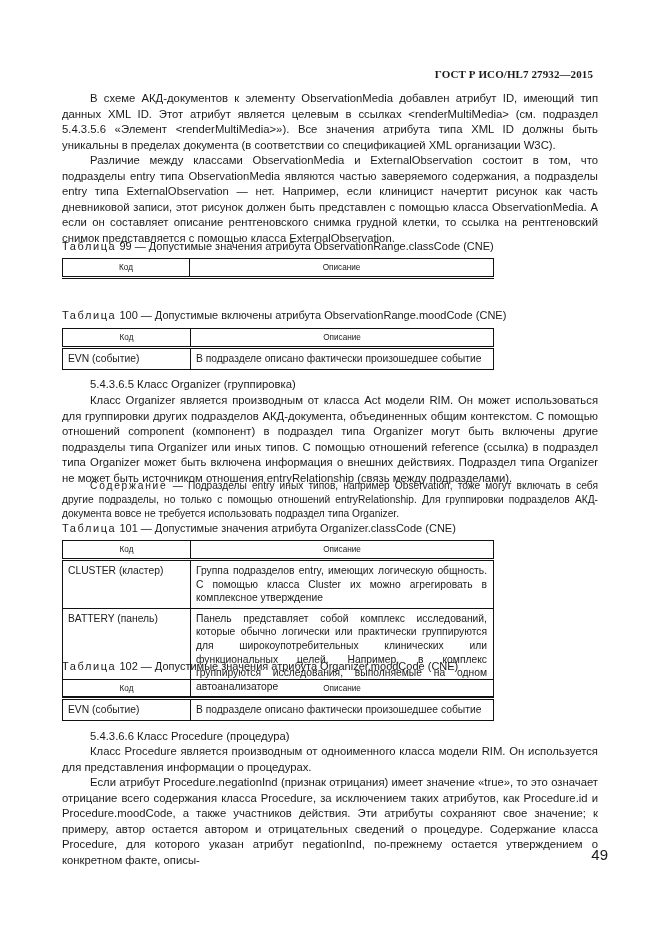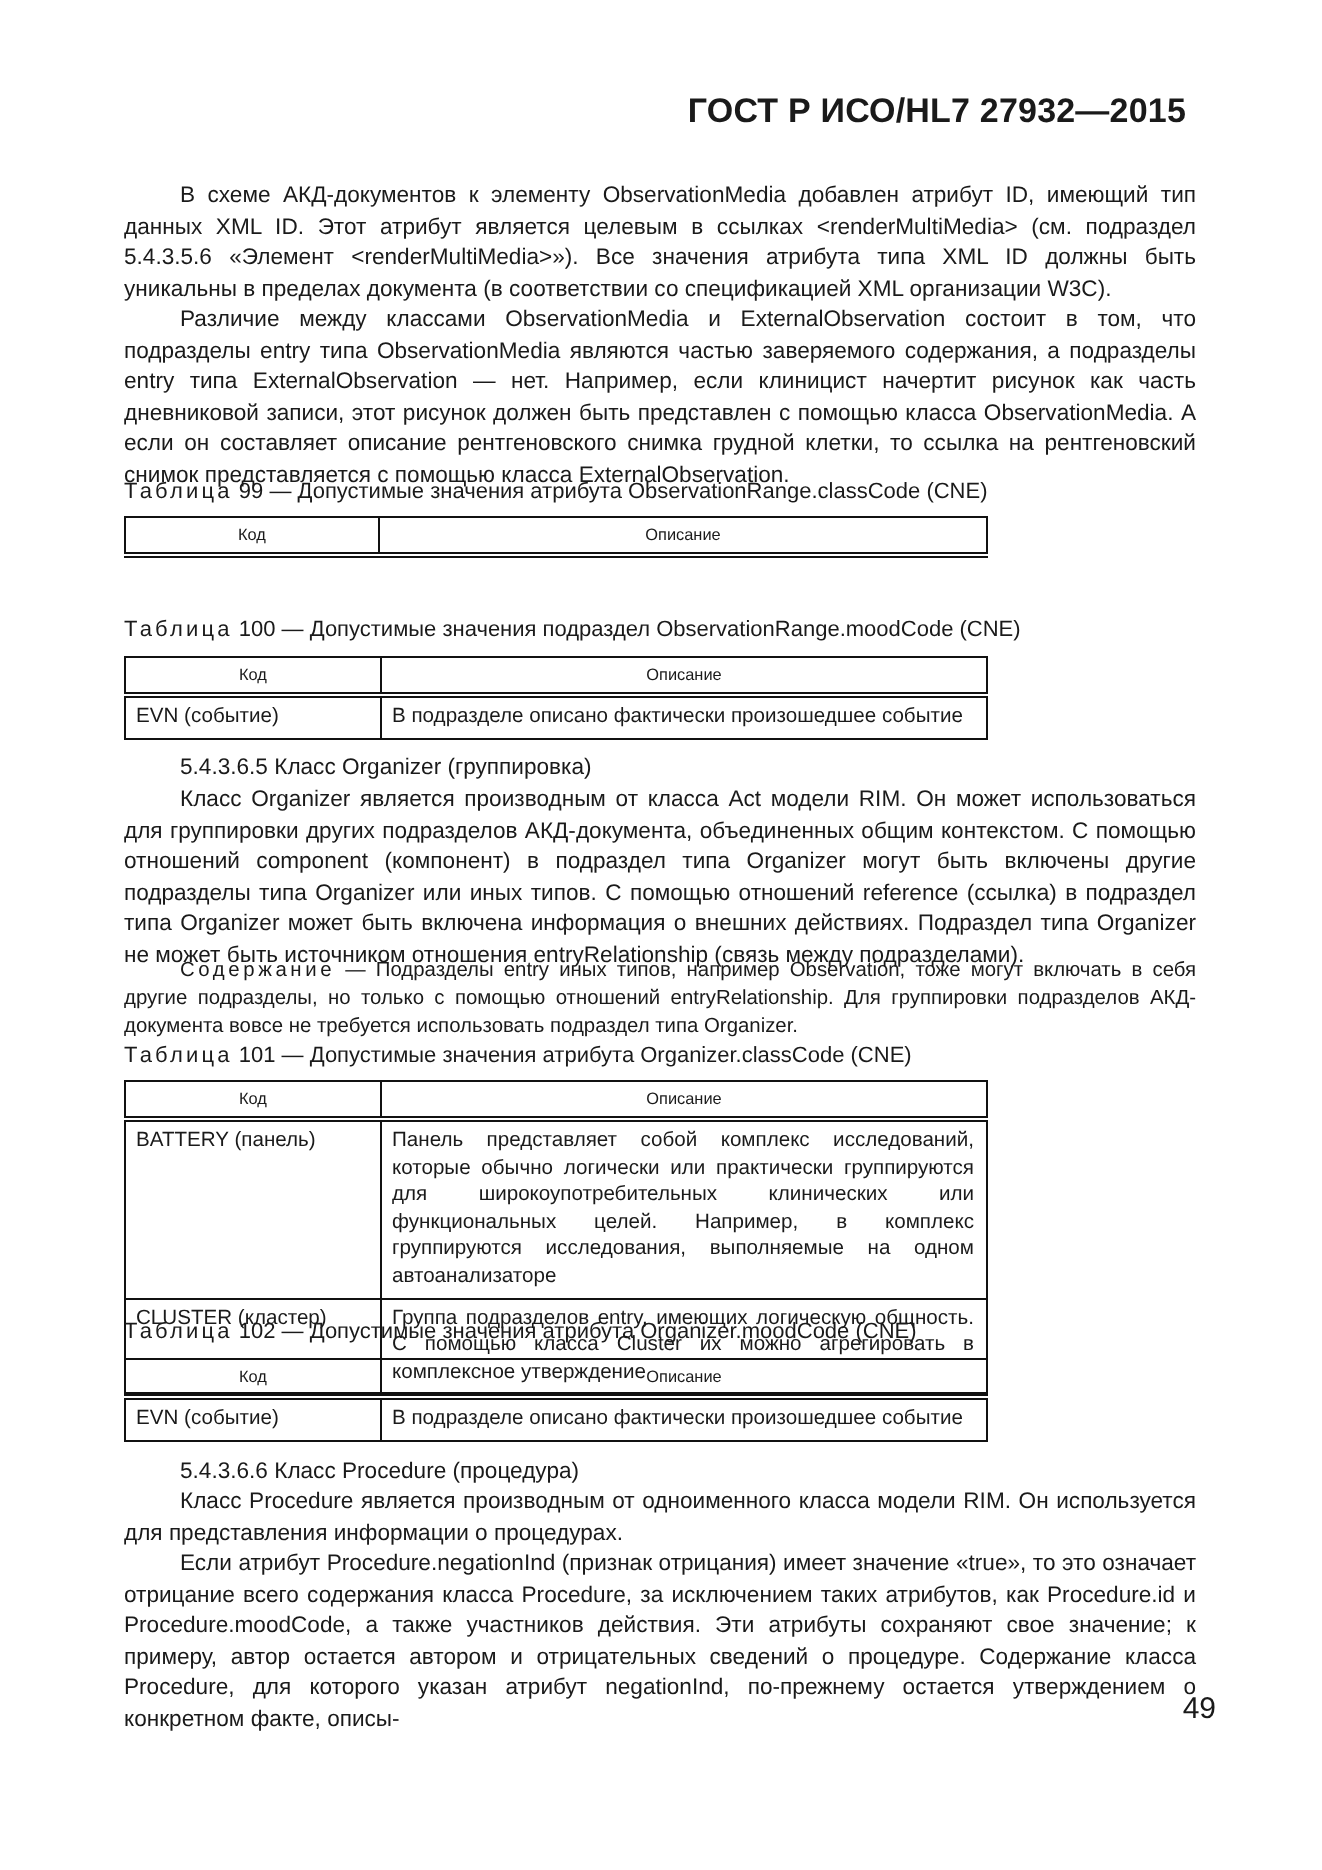--- a/index.html
+++ b/index.html
@@ -1,18 +1,18 @@
 <!DOCTYPE html>
 <html><head>
 <meta charset="utf-8">
 <style>
   html, body { margin: 0; padding: 0; background: #ffffff; }
   body { width: 661px; height: 935px; position: relative; overflow: hidden;
          font-family: "Liberation Sans", sans-serif; color: #1a1a1a; }
-  .page-header { position: absolute; top: 46px; right: 68px; font-weight: bold; font-size: 17px; letter-spacing: 0.1px; }
+  .page-header { position: absolute; top: 68px; right: 68px; font-weight: bold; font-size: 11px; letter-spacing: 0.1px; font-family: Liberation Serif, serif; }
   .content { position: absolute; left: 62px; width: 536px; top: 0; }
   .para { font-size: 11.3px; line-height: 15.6px; text-align: justify; margin: 0; text-indent: 28px; position: absolute; left: 0; width: 536px; }
   .caption { font-size: 11px; position: absolute; left: 0; white-space: nowrap; }
   .caption .spaced { letter-spacing: 1.6px; }
   .heading { position: absolute; left: 28px; font-size: 11.3px; }
   .note { font-size: 10.2px; line-height: 13.8px; text-align: justify; position: absolute; left: 0; width: 536px; margin: 0; text-indent: 28px; }
   .note .spaced { letter-spacing: 1.8px; }
   table.doc-table { position: absolute; left: 0; width: 432px; border-collapse: collapse; font-size: 10.3px; }
   table.doc-table th { font-weight: normal; font-size: 8.2px; height: 17px; border: 1.3px solid #111; border-bottom: 3px double #111; text-align: center; padding: 0; }
   table.doc-table td { border: 1.3px solid #111; padding: 3px 6px 3px 5px; vertical-align: top; line-height: 13.6px; text-align: justify; }
@@ -35,21 +35,21 @@
   <table class="doc-table" style="top:258px">
     <tbody>
         <tr>
       <th style="width:126px">Код</th>
       <th>Описание</th>
     </tr>
   </tbody>
     </table>
 
   <div class="caption" style="top:309px">
-    <span class="spaced">Таблица</span><span> 100 — Допустимые значения подраздел ObservationRange.moodCode (CNE)</span>
+    <span class="spaced">Таблица</span><span> 100 — Допустимые включены атрибута ObservationRange.moodCode (CNE)</span>
   </div>
   <table class="doc-table" style="top:328px">
     <tbody>
         <tr>
       <th style="width:126px">Код</th>
       <th>Описание</th>
     </tr>
     <tr>
       <td class="code">EVN (событие)</td>
       <td>В подразделе описано фактически произошедшее событие</td>
@@ -65,26 +65,26 @@
   <div class="caption" style="top:522px">
     <span class="spaced">Таблица</span><span> 101 — Допустимые значения атрибута Organizer.classCode (CNE)</span>
   </div>
   <table class="doc-table" style="top:540px">
     <tbody>
         <tr>
       <th style="width:116px">Код</th>
       <th>Описание</th>
     </tr>
     <tr>
+      <td class="code">CLUSTER (кластер)</td>
+      <td>Группа подразделов entry, имеющих логическую общность. С помощью класса Cluster их можно агрегировать в комплексное утверждение</td>
+    </tr>
+    <tr>
       <td class="code">BATTERY (панель)</td>
       <td>Панель представляет собой комплекс исследований, которые обычно логически или практически группируются для широкоупотребительных клинических или функциональных целей. Например, в комплекс группируются исследования, выполняемые на одном автоанализаторе</td>
-    </tr>
-    <tr>
-      <td class="code">CLUSTER (кластер)</td>
-      <td>Группа подразделов entry, имеющих логическую общность. С помощью класса Cluster их можно агрегировать в комплексное утверждение</td>
     </tr>
   </tbody>
     </table>
 
   <div class="caption" style="top:660px">
     <span class="spaced">Таблица</span><span> 102 — Допустимые значения атрибута Organizer.moodCode (CNE)</span>
   </div>
   <table class="doc-table" style="top:679px">
     <tbody>
         <tr>

